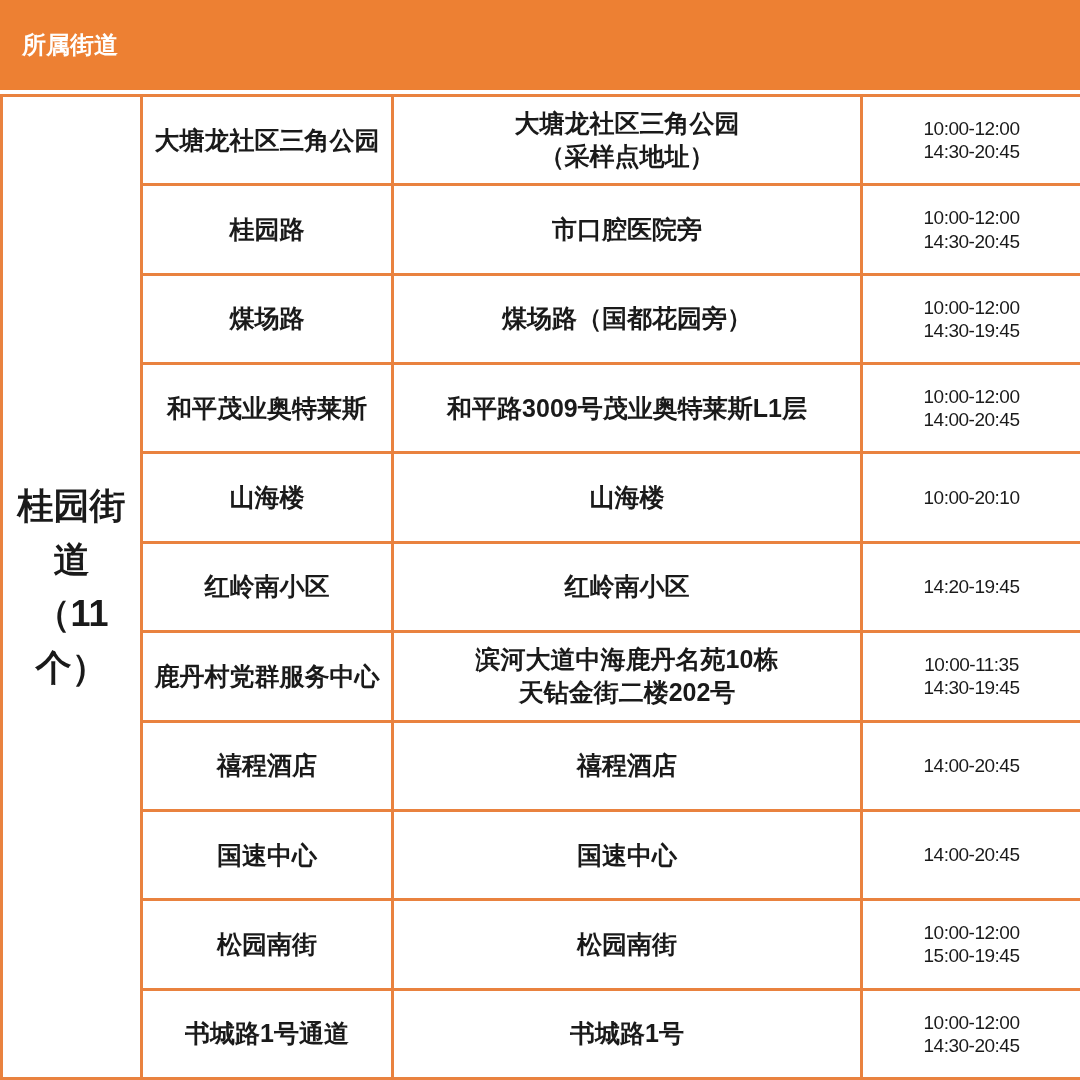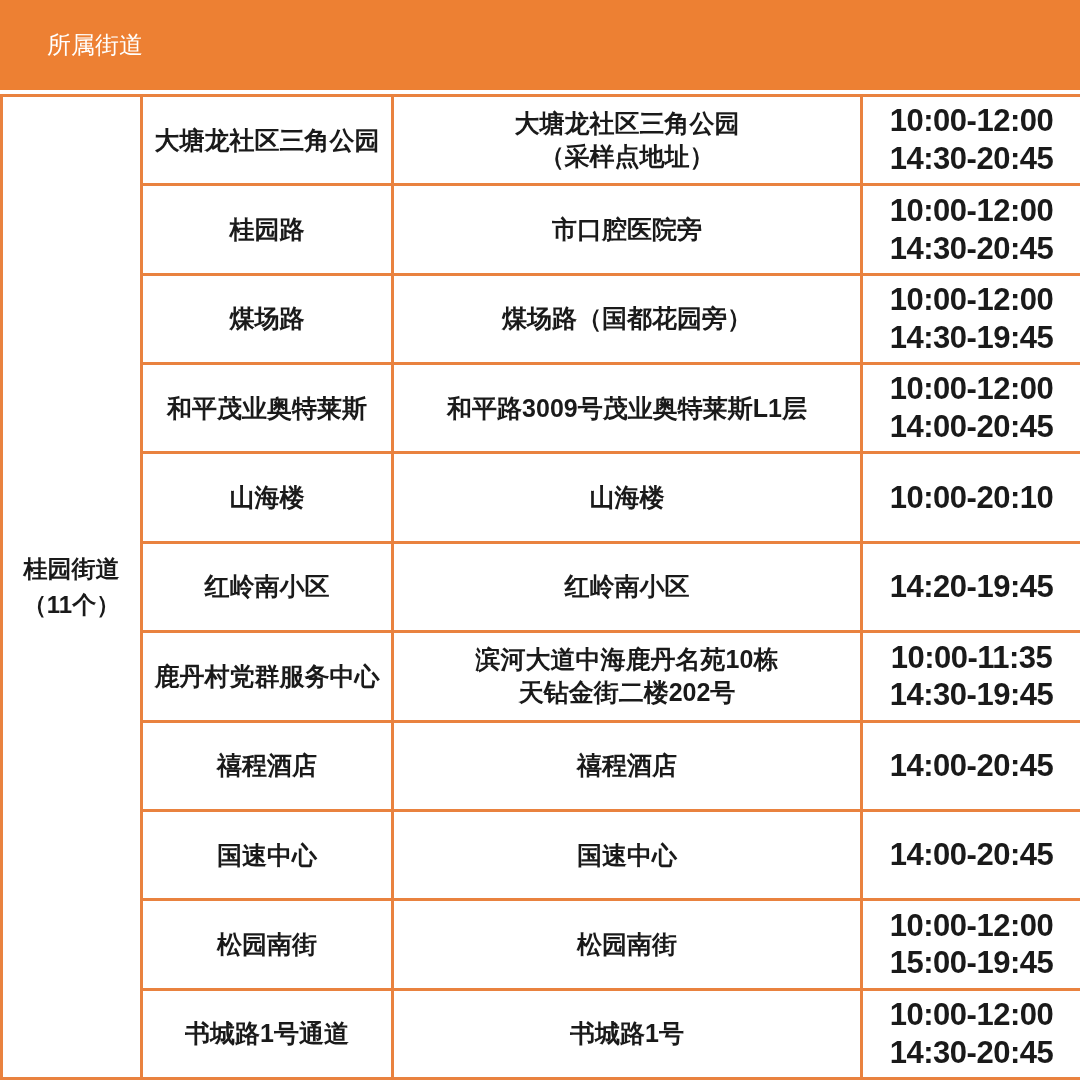--- a/index.html
+++ b/index.html
@@ -16,24 +16,23 @@
   .thead {
     display: flex;
     height: 90px;
     background: var(--accent, #ed8033);
   }
   .th {
     display: flex;
     align-items: center;
     justify-content: center;
     color: #ffffff;
-    font-weight: 400;
+    font-weight: 700;
     font-size: 24px;
     box-sizing: border-box;
-    margin-left: 25px;
   }
   .gap { height: 4px; background: #ffffff; }
   
   .w1 { width: 140px; }
   .w2 { width: 251px; }
   .w3 { width: 469px; }
   .w4 { width: 220px; }
   
   table.body {
     border-collapse: collapse;
@@ -44,36 +43,36 @@
   table.body td {
     border: 3px solid var(--border, #e9823f);
     text-align: center;
     vertical-align: middle;
     padding: 0 4px;
     background: var(--cell-bg, #ffffff);
     box-sizing: border-box;
   }
   table.body tr { height: 89px; }
   .street-cell {
-    font-size: 24px;
+    font-size: 36px;
     font-weight: 700;
     line-height: 1.5;
   }
   .name-cell {
     font-size: 25px;
     font-weight: 700;
   }
   .addr-cell {
     font-size: 25px;
     font-weight: 700;
     line-height: 1.32;
   }
   .time-cell {
-    font-size: 31px;
-    font-weight: 700;
+    font-size: 19px;
+    font-weight: 400;
     line-height: 1.22;
     letter-spacing: -0.5px;
   }
 </style>
 </head>
 <body>
 
 <div class="canvas">
 
   <div class="thead">

